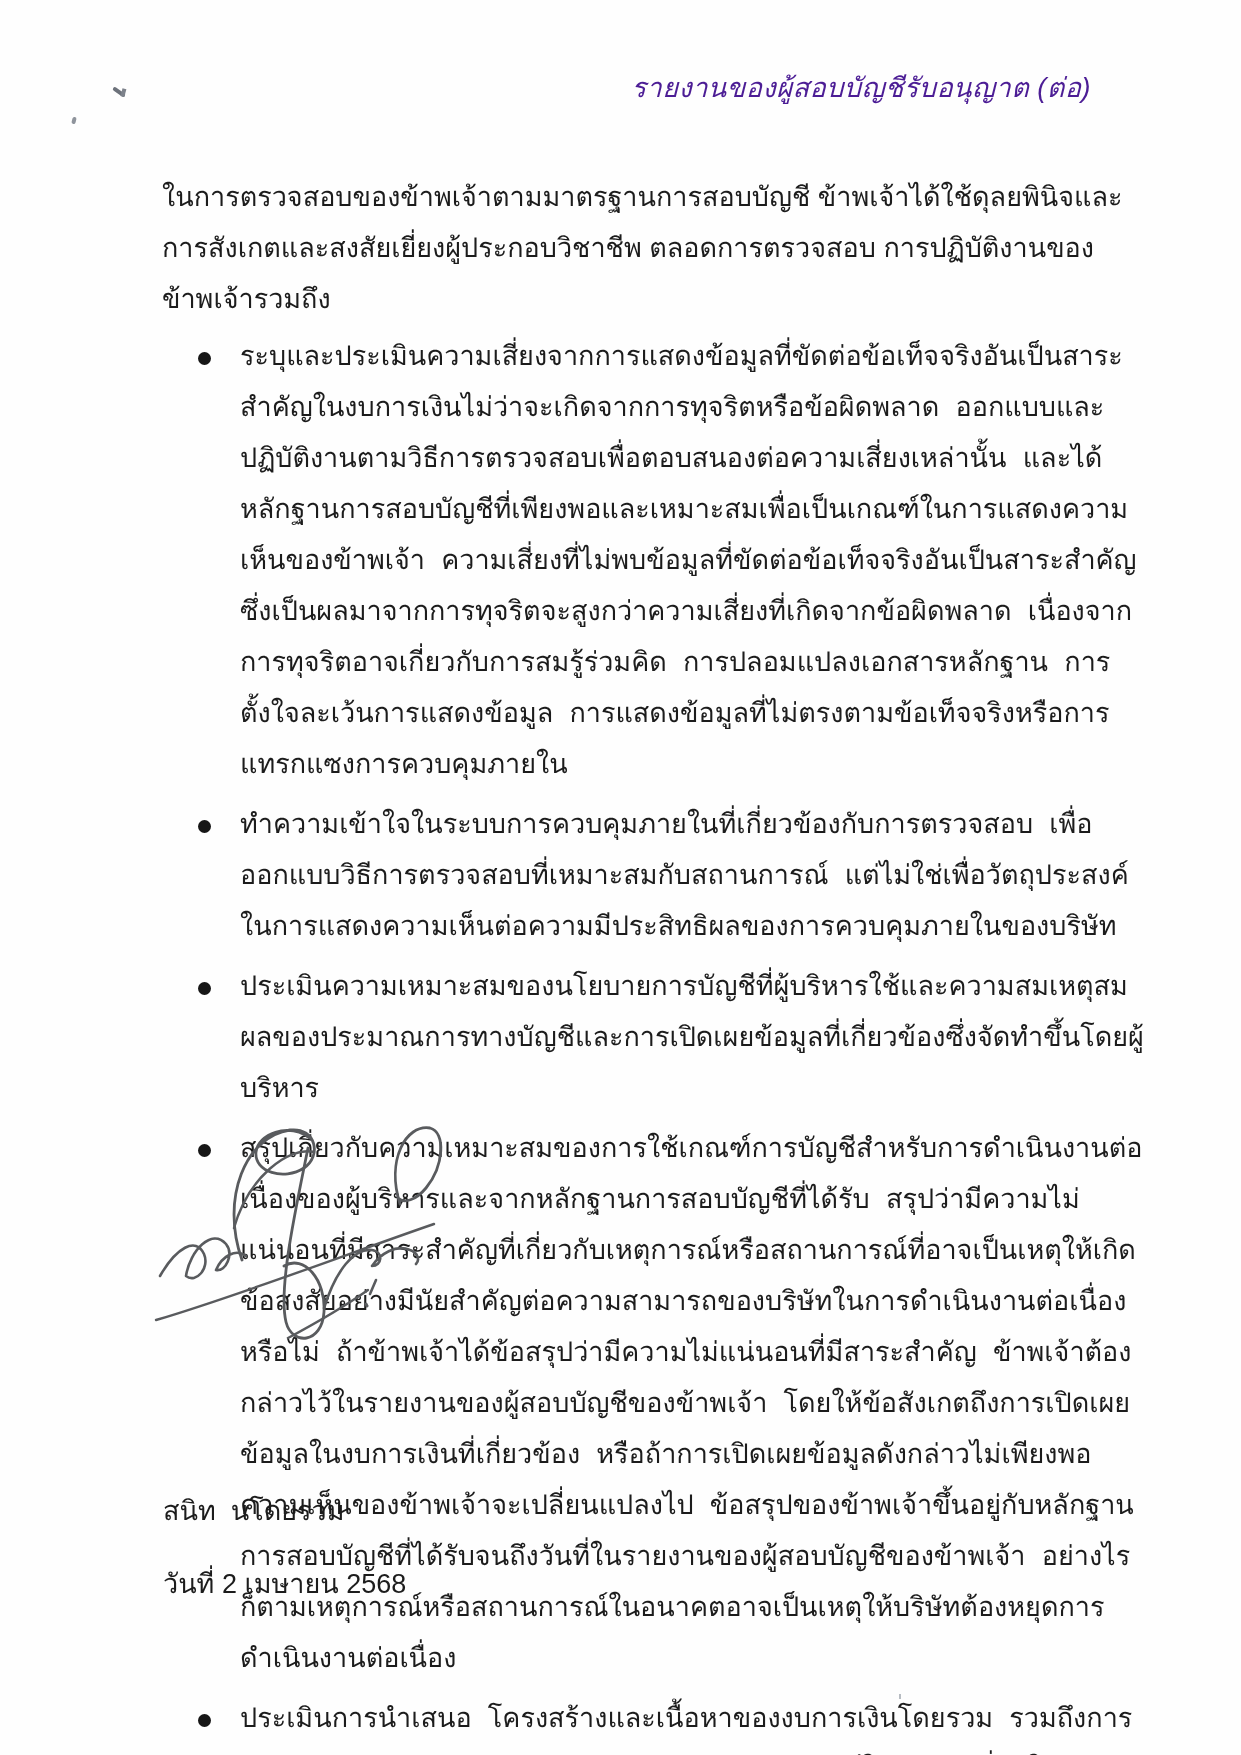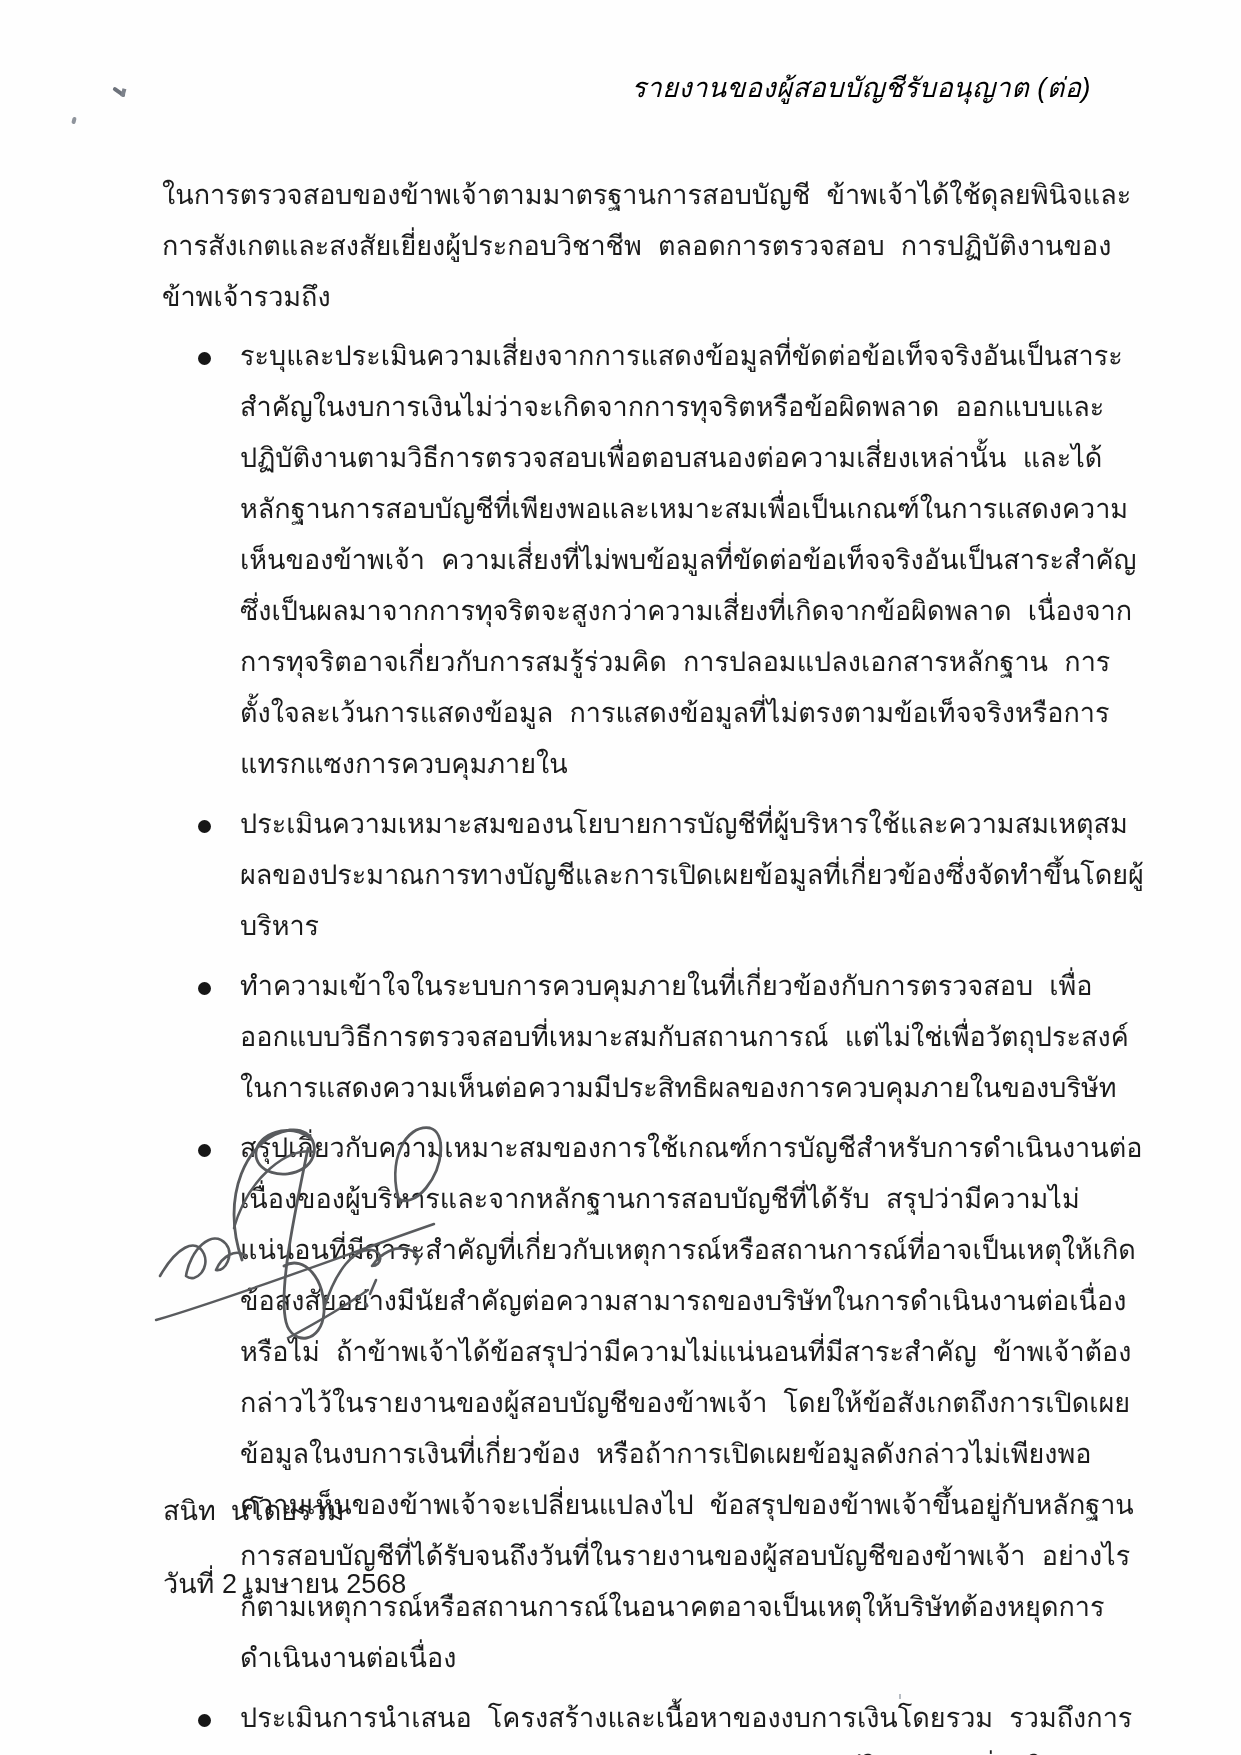--- a/index.html
+++ b/index.html
@@ -16,21 +16,21 @@
     font-family: "Liberation Sans", "DejaVu Sans", sans-serif;
     color: #1c1c1c;
     overflow: hidden;
   }
   .header-title {
     position: absolute;
     top: 66px;
     right: 150px;
     font-size: 27px;
     font-style: italic;
-    color: #000000;
+    color: #4c1d95;
     letter-spacing: 0.5px;
   }
   
   .speck1 {
     position: absolute;
     left: 112px;
     top: 90px;
     width: 14px;
     height: 4px;
     background: #6d727b;
@@ -69,21 +69,20 @@
     position: absolute;
     left: 162px;
     top: 172px;
     width: 982px;
     font-size: 27px;
     line-height: 51px;
     text-align: left;
   }
   .para {
     margin: 0;
-    font-family: Liberation Mono, monospace;
   }
   ul.bullets {
     list-style: none;
     margin: 8px 0 0 0;
     padding: 0 0 0 78px;
   }
   ul.bullets li {
     position: relative;
     margin: 0 0 9px 0;
     font-family: Liberation Mono, monospace;
@@ -127,22 +126,22 @@
 
   <span class="speck1"></span>
   <span class="speck2"></span>
   <span class="speck3"></span>
 
   <div class="content">
     <p class="para">ในการตรวจสอบของข้าพเจ้าตามมาตรฐานการสอบบัญชี ข้าพเจ้าได้ใช้ดุลยพินิจและการสังเกตและสงสัยเยี่ยงผู้ประกอบวิชาชีพ ตลอดการตรวจสอบ การปฏิบัติงานของข้าพเจ้ารวมถึง</p>
 
     <ul class="bullets" id="bullet-list">
         <li>ระบุและประเมินความเสี่ยงจากการแสดงข้อมูลที่ขัดต่อข้อเท็จจริงอันเป็นสาระสำคัญในงบการเงินไม่ว่าจะเกิดจากการทุจริตหรือข้อผิดพลาด ออกแบบและปฏิบัติงานตามวิธีการตรวจสอบเพื่อตอบสนองต่อความเสี่ยงเหล่านั้น และได้หลักฐานการสอบบัญชีที่เพียงพอและเหมาะสมเพื่อเป็นเกณฑ์ในการแสดงความเห็นของข้าพเจ้า ความเสี่ยงที่ไม่พบข้อมูลที่ขัดต่อข้อเท็จจริงอันเป็นสาระสำคัญซึ่งเป็นผลมาจากการทุจริตจะสูงกว่าความเสี่ยงที่เกิดจากข้อผิดพลาด เนื่องจากการทุจริตอาจเกี่ยวกับการสมรู้ร่วมคิด การปลอมแปลงเอกสารหลักฐาน การตั้งใจละเว้นการแสดงข้อมูล การแสดงข้อมูลที่ไม่ตรงตามข้อเท็จจริงหรือการแทรกแซงการควบคุมภายใน</li>
+        <li>ทำความเข้าใจในระบบการควบคุมภายในที่เกี่ยวข้องกับการตรวจสอบ เพื่อออกแบบวิธีการตรวจสอบที่เหมาะสมกับสถานการณ์ แต่ไม่ใช่เพื่อวัตถุประสงค์ในการแสดงความเห็นต่อความมีประสิทธิผลของการควบคุมภายในของบริษัท</li>
         <li>ประเมินความเหมาะสมของนโยบายการบัญชีที่ผู้บริหารใช้และความสมเหตุสมผลของประมาณการทางบัญชีและการเปิดเผยข้อมูลที่เกี่ยวข้องซึ่งจัดทำขึ้นโดยผู้บริหาร</li>
-        <li>ทำความเข้าใจในระบบการควบคุมภายในที่เกี่ยวข้องกับการตรวจสอบ เพื่อออกแบบวิธีการตรวจสอบที่เหมาะสมกับสถานการณ์ แต่ไม่ใช่เพื่อวัตถุประสงค์ในการแสดงความเห็นต่อความมีประสิทธิผลของการควบคุมภายในของบริษัท</li>
         <li>สรุปเกี่ยวกับความเหมาะสมของการใช้เกณฑ์การบัญชีสำหรับการดำเนินงานต่อเนื่องของผู้บริหารและจากหลักฐานการสอบบัญชีที่ได้รับ สรุปว่ามีความไม่แน่นอนที่มีสาระสำคัญที่เกี่ยวกับเหตุการณ์หรือสถานการณ์ที่อาจเป็นเหตุให้เกิดข้อสงสัยอย่างมีนัยสำคัญต่อความสามารถของบริษัทในการดำเนินงานต่อเนื่องหรือไม่ ถ้าข้าพเจ้าได้ข้อสรุปว่ามีความไม่แน่นอนที่มีสาระสำคัญ ข้าพเจ้าต้องกล่าวไว้ในรายงานของผู้สอบบัญชีของข้าพเจ้า โดยให้ข้อสังเกตถึงการเปิดเผยข้อมูลในงบการเงินที่เกี่ยวข้อง หรือถ้าการเปิดเผยข้อมูลดังกล่าวไม่เพียงพอ ความเห็นของข้าพเจ้าจะเปลี่ยนแปลงไป ข้อสรุปของข้าพเจ้าขึ้นอยู่กับหลักฐานการสอบบัญชีที่ได้รับจนถึงวันที่ในรายงานของผู้สอบบัญชีของข้าพเจ้า อย่างไรก็ตามเหตุการณ์หรือสถานการณ์ในอนาคตอาจเป็นเหตุให้บริษัทต้องหยุดการดำเนินงานต่อเนื่อง</li>
         <li>ประเมินการนำเสนอ โครงสร้างและเนื้อหาของงบการเงินโดยรวม รวมถึงการเปิดเผยข้อมูลว่างบการเงินแสดงรายการและเหตุการณ์ในรูปแบบที่ทำให้มีการนำเสนอข้อมูลโดยถูกต้องตามที่ควรหรือไม่</li>
       </ul>
 
   </div>
 
   <svg class="signature-svg" width="310" height="250" viewBox="0 0 310 250" fill="none" stroke="#595b5e" stroke-linecap="round" stroke-linejoin="round">
 
     <path stroke-width="2.6" d="M22,168 C38,140 58,128 66,146 C72,160 58,176 48,168 C52,142 74,120 88,136 C96,146 88,164 78,162 C84,148 98,140 108,148"></path>
 

